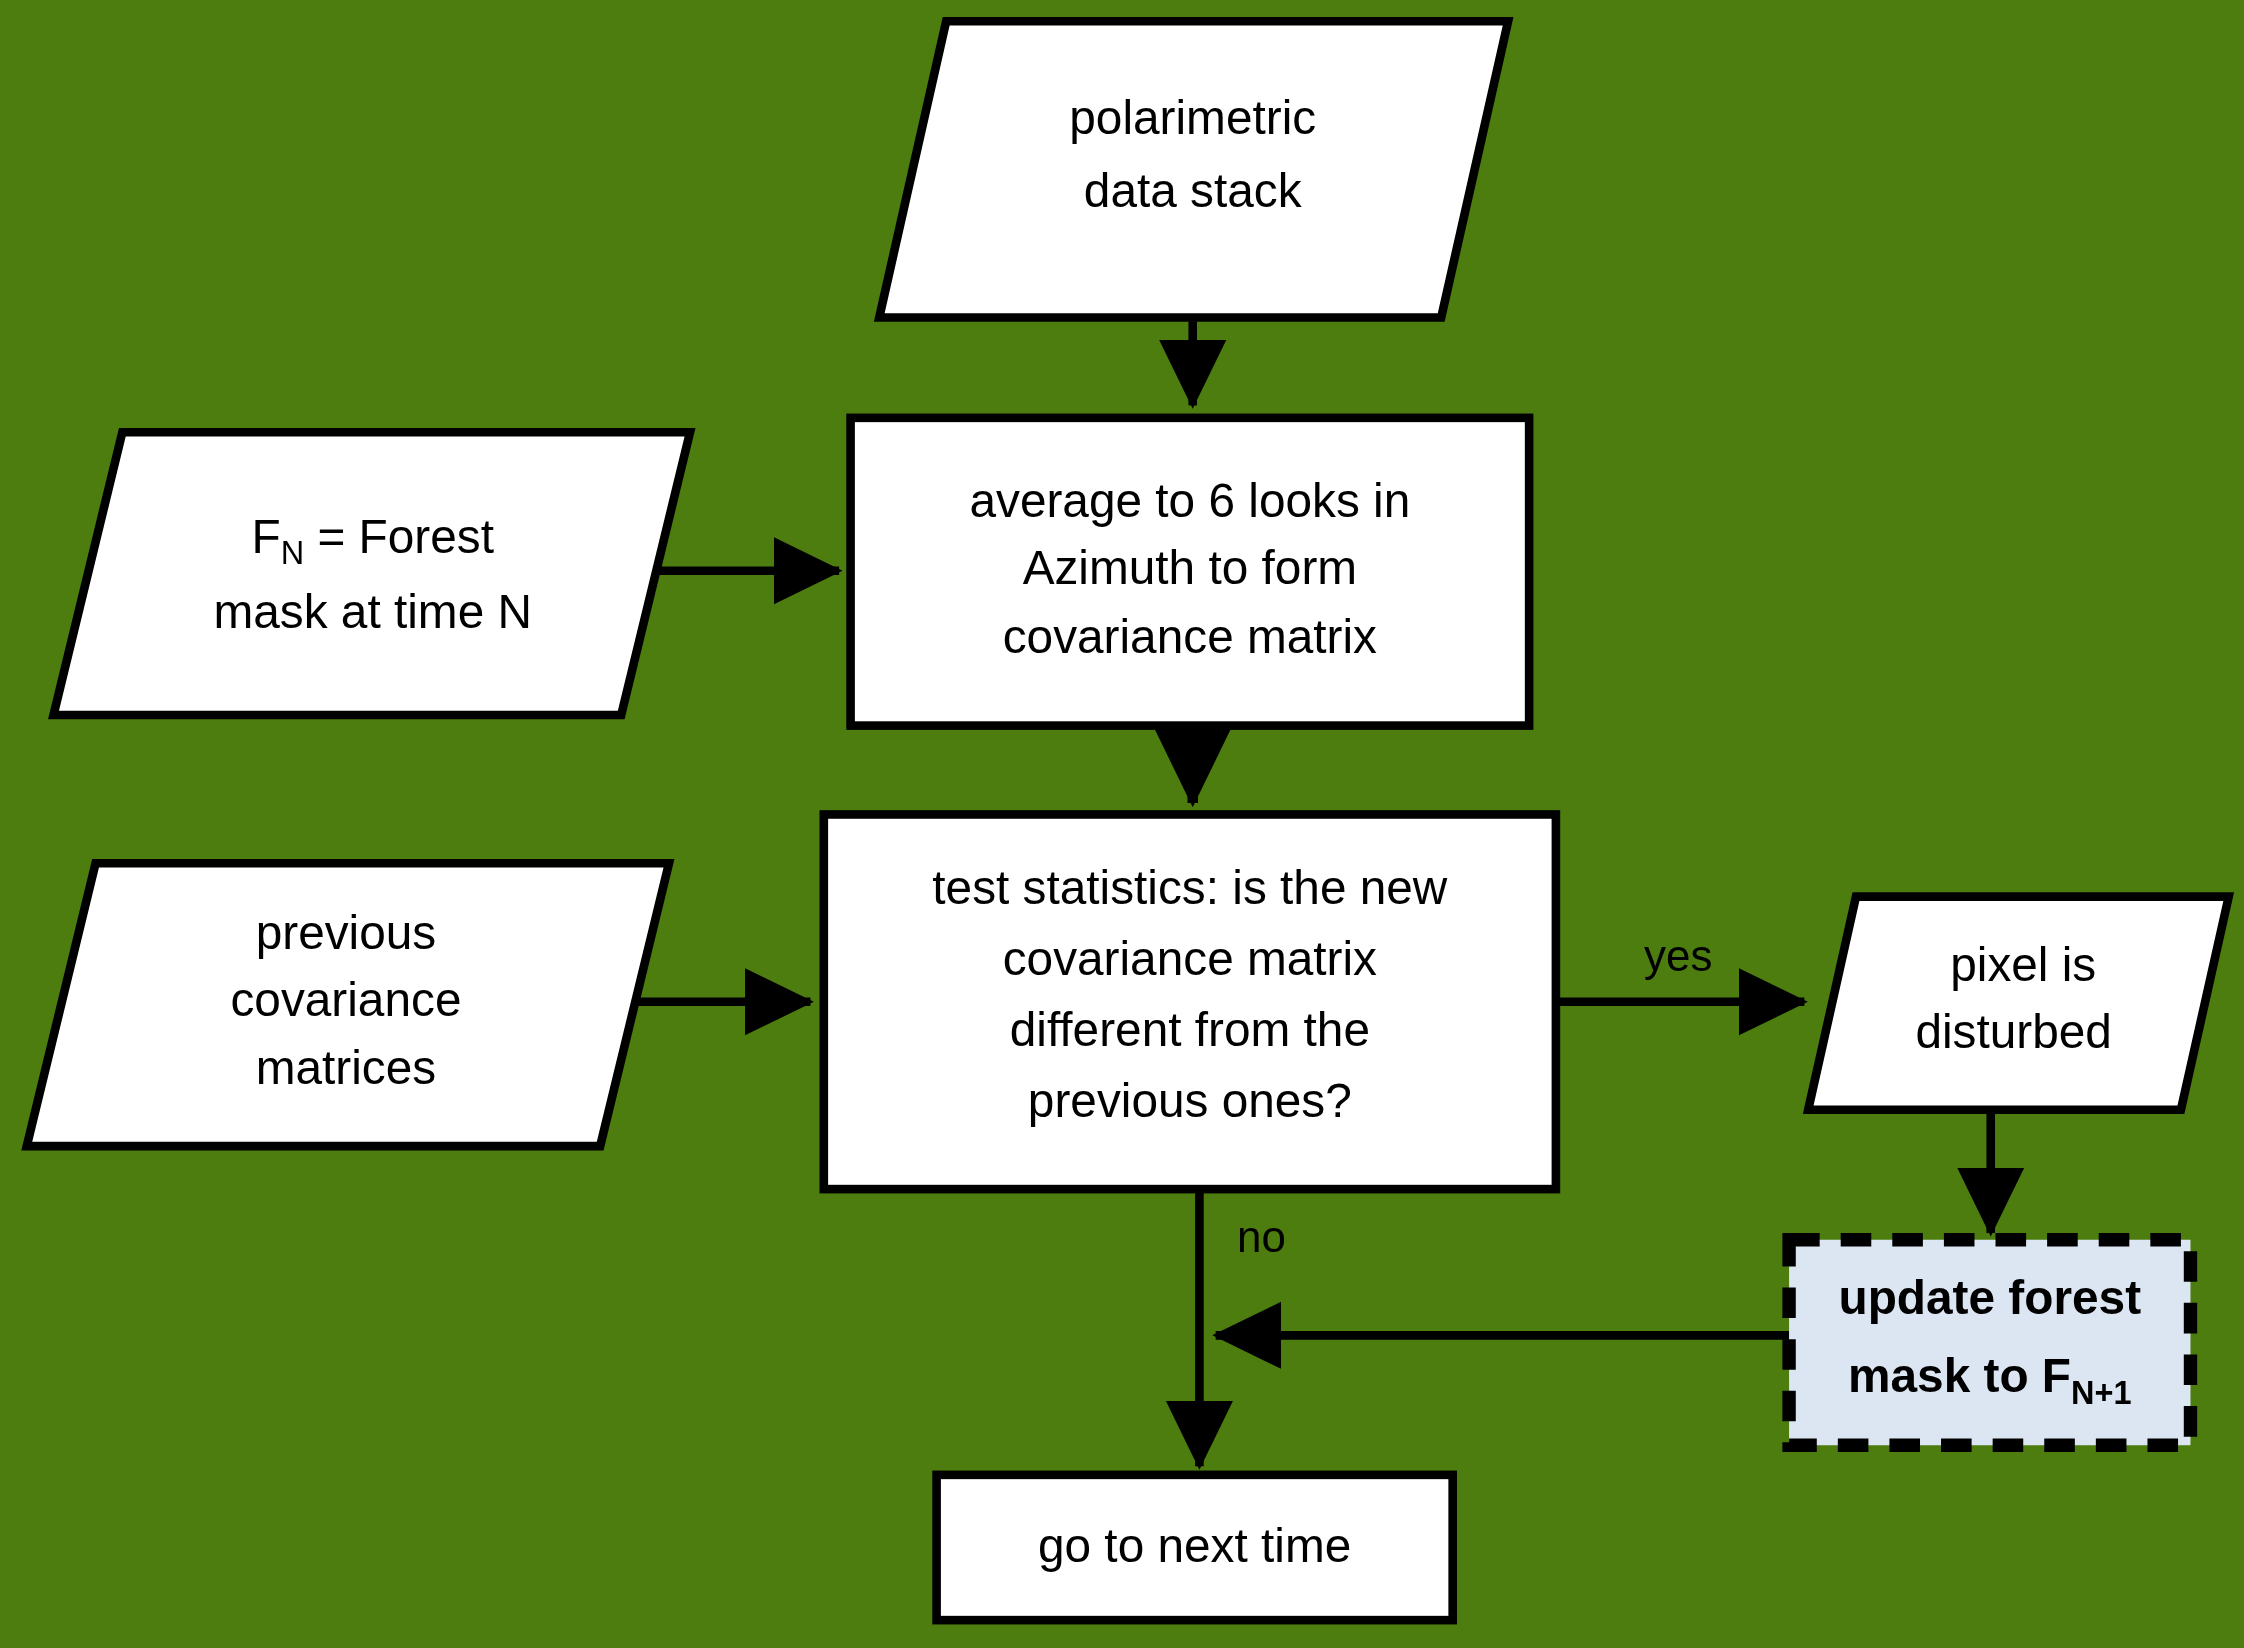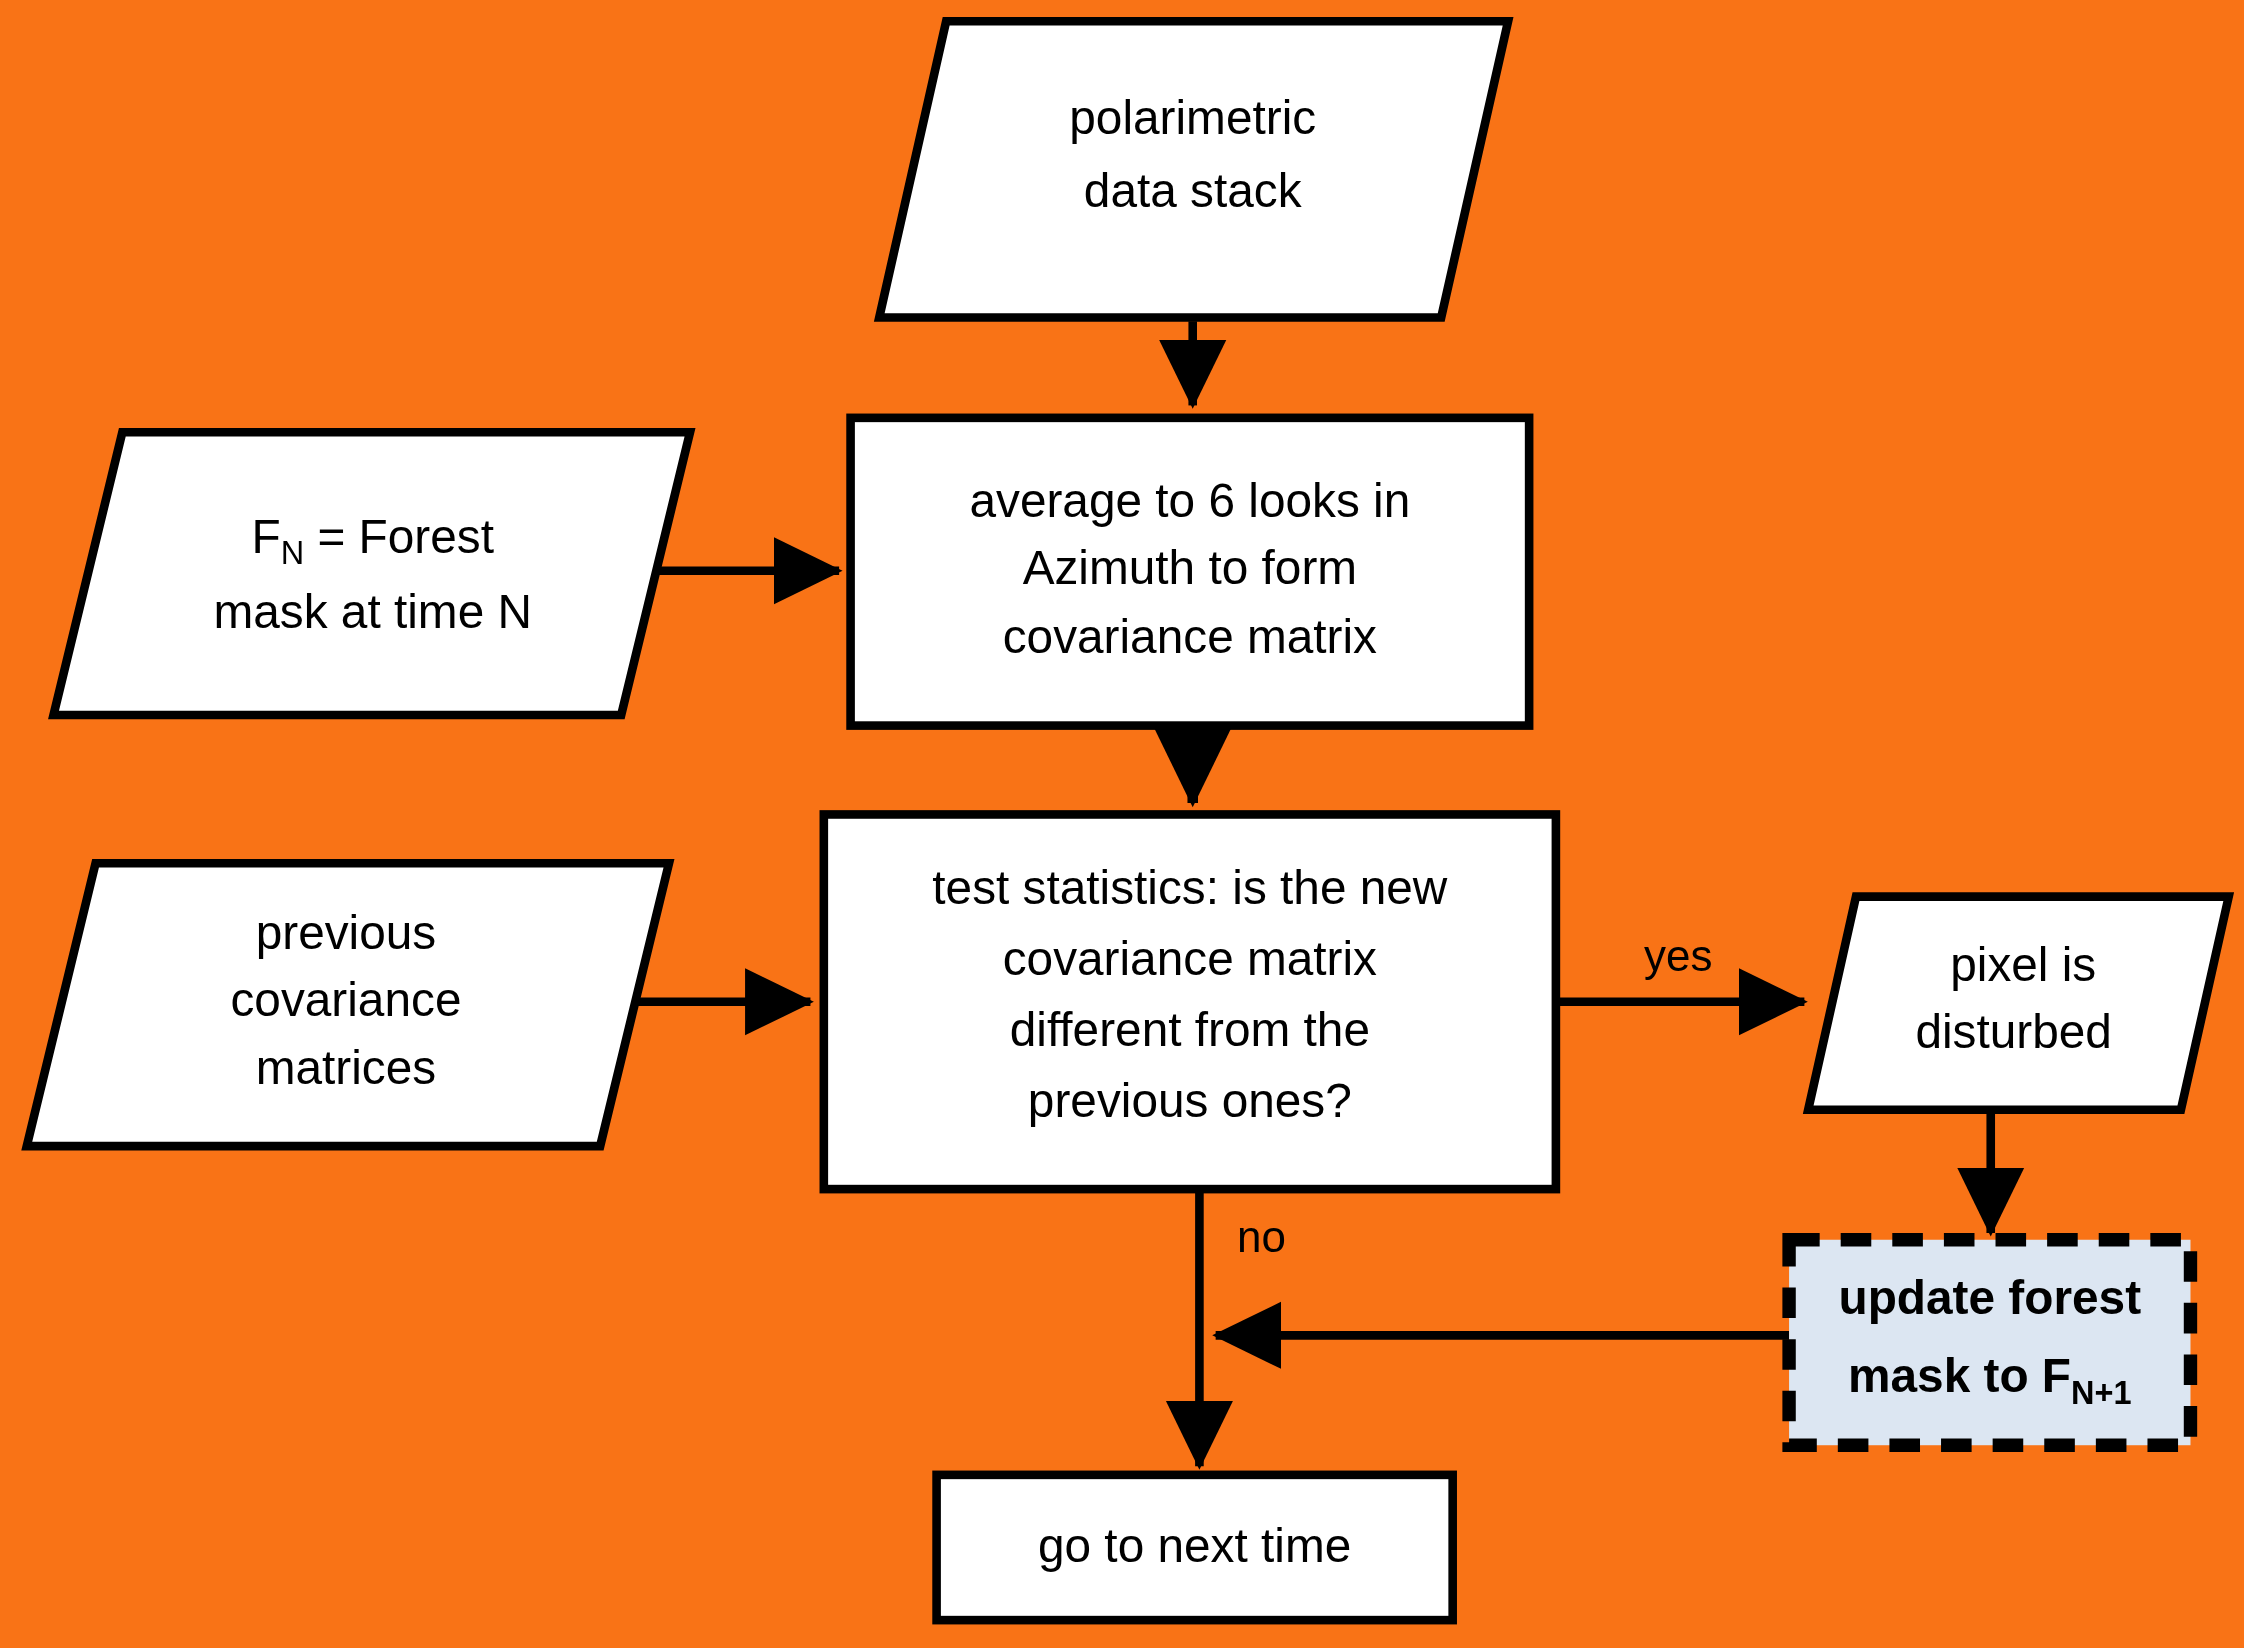--- a/index.html
+++ b/index.html
@@ -11,21 +11,21 @@
   body {
     width: 2244px;
     height: 1649px;
     font-family: "Liberation Sans", sans-serif;
     overflow: hidden;
   }
   #flow-root {
     position: relative;
     width: 2244px;
     height: 1649px;
-    background: #f97316;
+    background: #4d7c0f;
   }
   svg#flow-svg {
     position: absolute;
     left: 0;
     top: 0;
     width: 2244px;
     height: 1649px;
     display: block;
   }
   .node-text {

